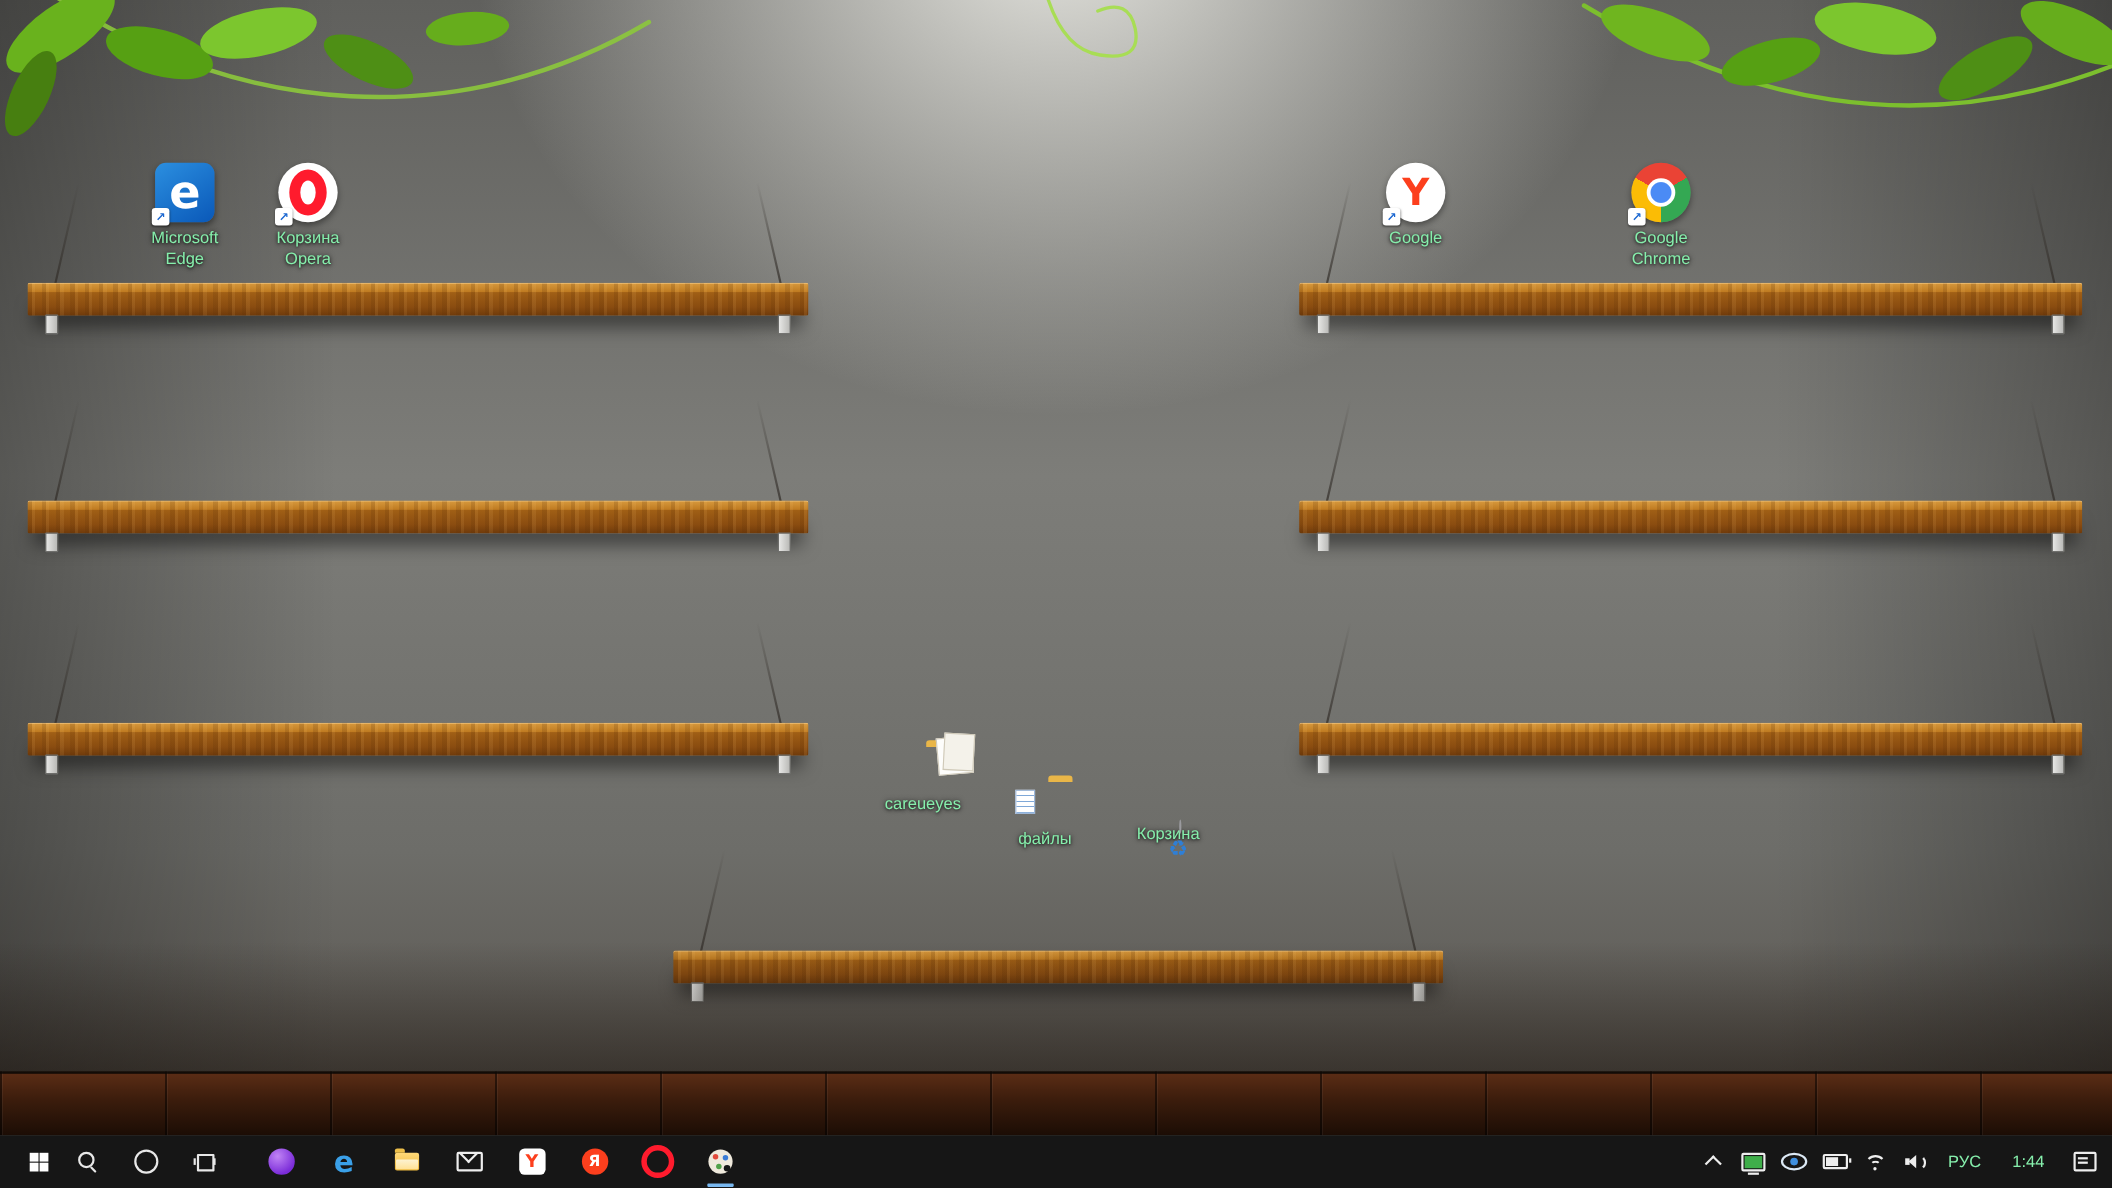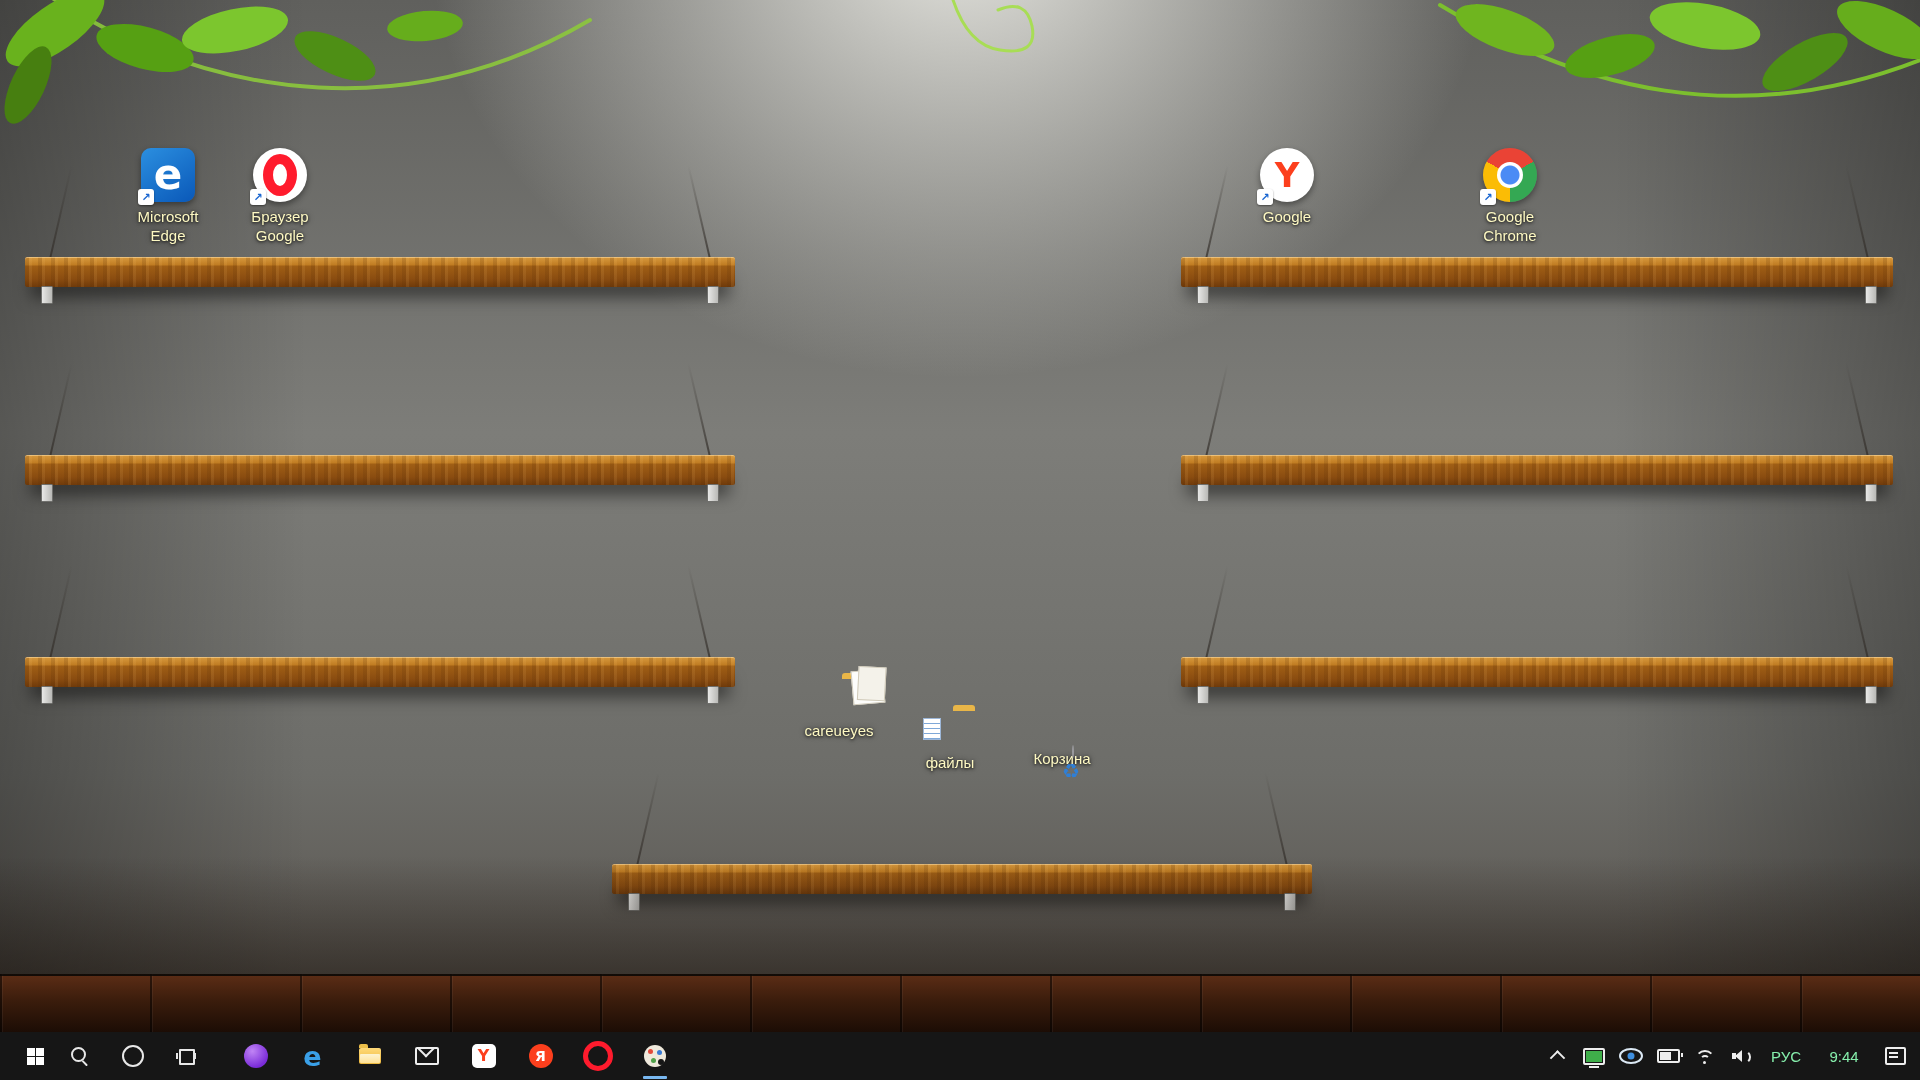--- a/index.html
+++ b/index.html
@@ -46,21 +46,21 @@
   .wire.wr{right:24px;transform:rotate(-13deg);}
   .bracket{
     position:absolute;top:29px;width:10px;height:16px;border-radius:1px;
     background:linear-gradient(90deg,#e8e8e6,#b9b9b6);border:1px solid #6f6f6c;
   }
   .bracket.bl{left:16px}.bracket.br{right:16px}
   
   .shortcut{position:absolute;width:120px;text-align:center;cursor:pointer;z-index:3;}
   .ico{position:relative;display:block;width:54px;height:54px;margin:0 auto;}
   .lbl{
-    display:block;width:88px;margin:6px auto 0;color:#fef9c3;font-size:15px;line-height:1.25;
+    display:block;width:88px;margin:6px auto 0;color:#86efac;font-size:15px;line-height:1.25;
     text-shadow:0 1px 3px rgba(0,0,0,.85),0 0 6px rgba(0,0,0,.45);
   }
   .glyph{position:absolute;inset:0;display:flex;align-items:center;justify-content:center;}
   .edge-ico{border-radius:10px;background:linear-gradient(145deg,#2b8fe0,#0a58b8);box-shadow:0 3px 6px rgba(0,0,0,.4);}
   .edge-ico .glyph{font:bold 42px/1 "DejaVu Sans",sans-serif;color:#fff;}
   .opera-ico{border-radius:50%;background:#fff;box-shadow:0 3px 6px rgba(0,0,0,.4);}
   .opera-ico::after{content:'';position:absolute;inset:6px 10px;border:10px solid #ff1b2d;border-radius:50%;}
   .yandex-ico{border-radius:50%;background:#fff;box-shadow:0 3px 6px rgba(0,0,0,.4);}
   .yandex-ico .glyph{font:bold 34px/1 "DejaVu Sans",sans-serif;color:#fc3f1d;}
   .chrome-ico{
@@ -239,21 +239,21 @@
     <b class="glyph">e</b>
     <i class="sc-arrow">↗</i>
   </span>
   <span class="lbl">Microsoft Edge</span>
 </div>
 
 <div class="shortcut" style="left:220px;top:148px">
   <span class="ico opera-ico">
     <i class="sc-arrow">↗</i>
   </span>
-  <span class="lbl">Браузер Google</span>
+  <span class="lbl">Корзина Opera</span>
 </div>
 
 <div class="shortcut" style="left:1227px;top:148px">
   <span class="ico yandex-ico">
     <b class="glyph">Y</b>
     <i class="sc-arrow">↗</i>
   </span>
   <span class="lbl">Google</span>
 </div>
 
@@ -349,18 +349,18 @@
         <span class="g-wifi">
           <i></i>
         </span>
       </button>
     <button class="tb-btn">
         <span class="g-volume">
           <i></i>
         </span>
       </button>
     <button class="tb-btn txt">РУС</button>
-    <button class="tb-btn txt clockbtn">9:44</button>
+    <button class="tb-btn txt clockbtn">1:44</button>
     <button class="tb-btn">
         <span class="g-action"></span>
       </button>
   </div>
 </div>
 
 </body></html>

